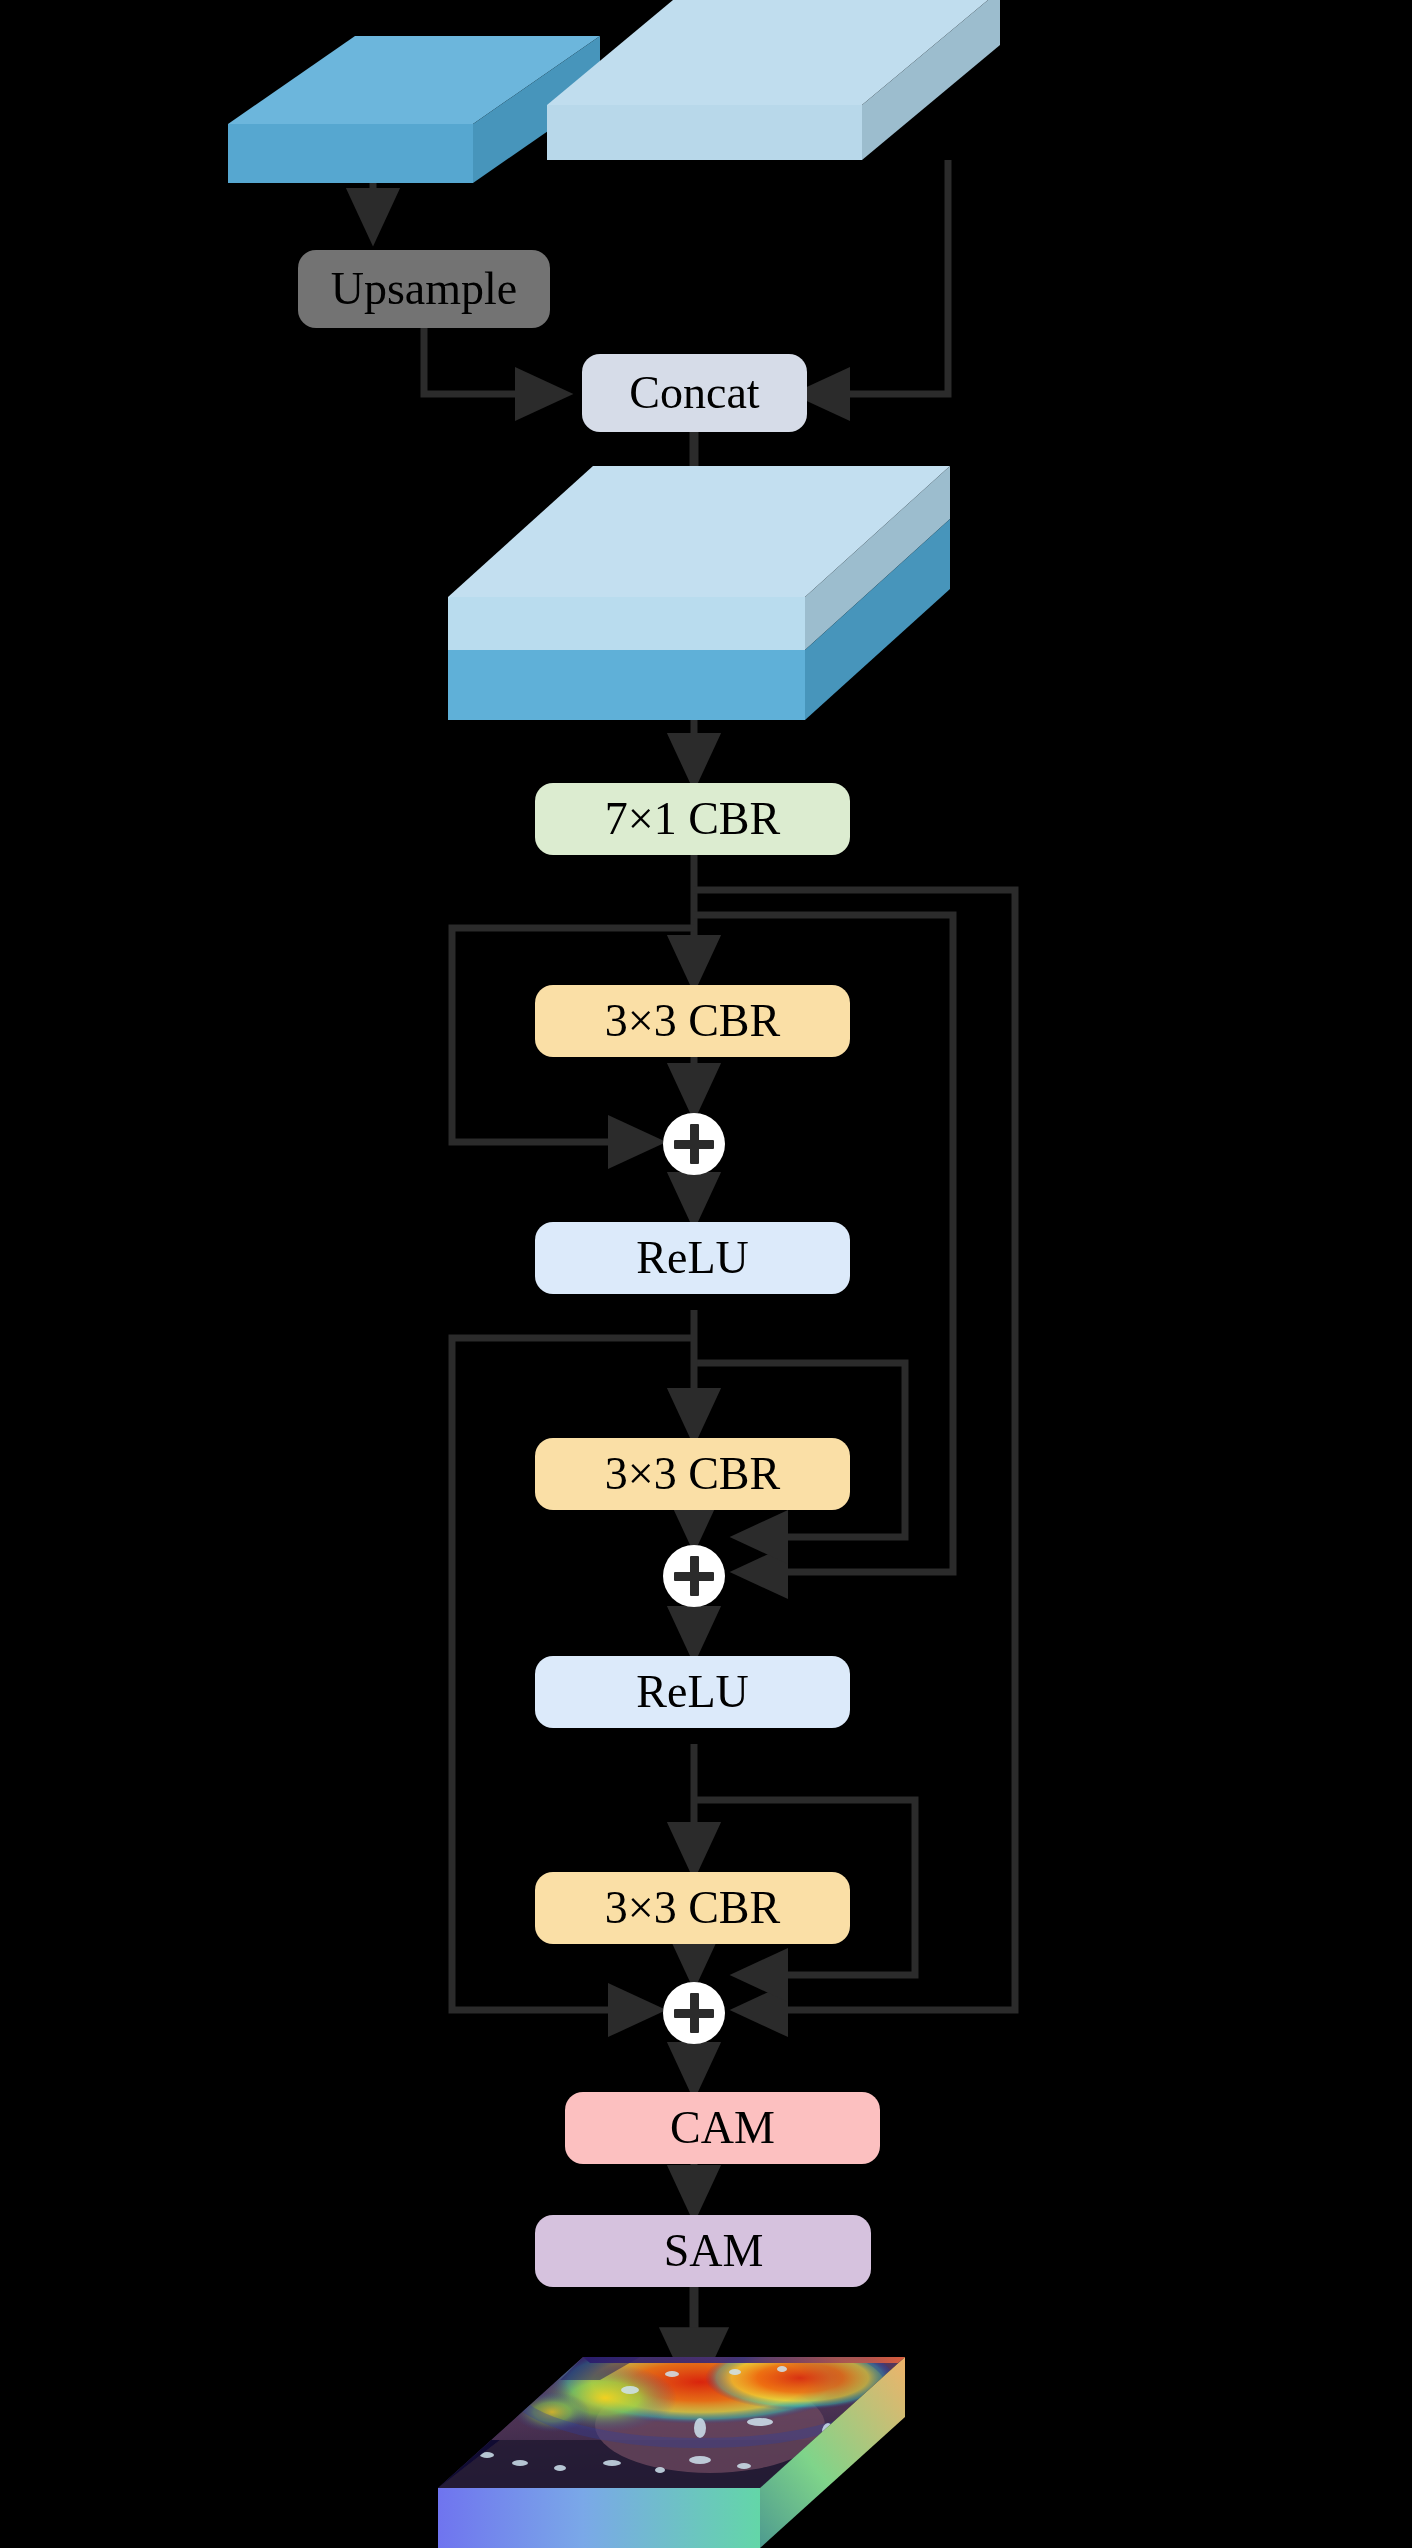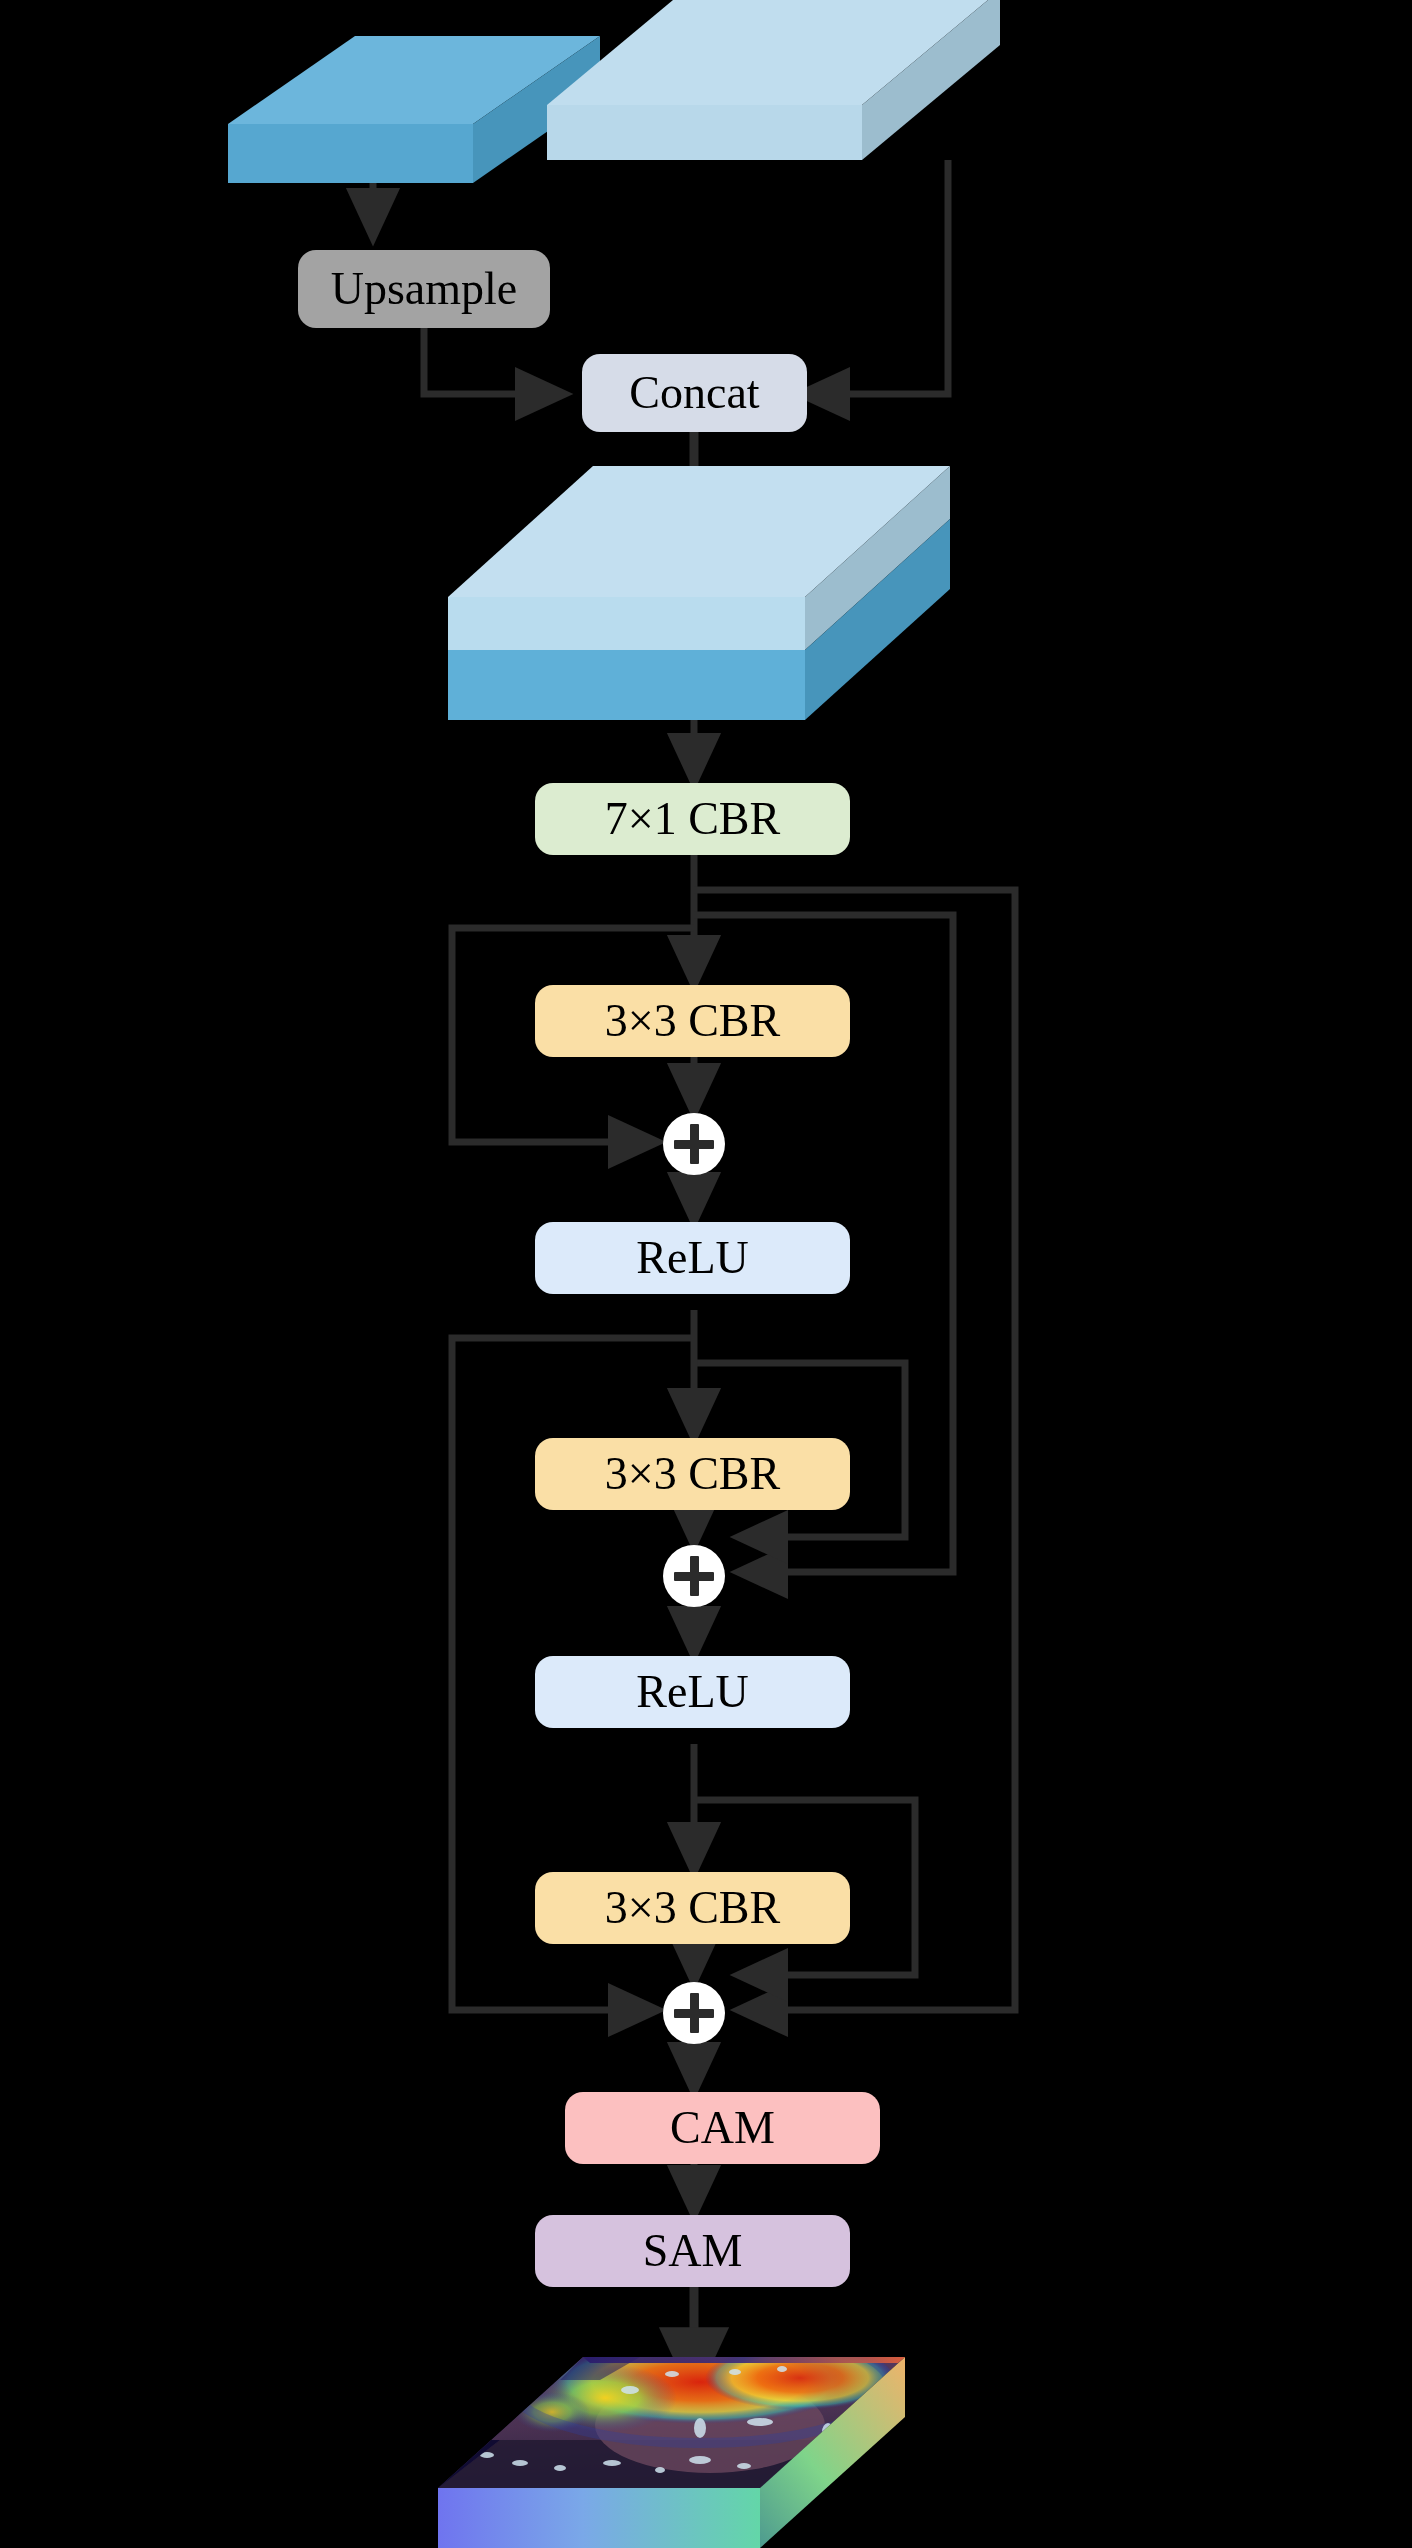--- a/index.html
+++ b/index.html
@@ -164,21 +164,21 @@
       </g>
 
       <polygon points="438,2488 760,2488 760,2548 438,2548" fill="url(#hmFront)"></polygon>
 
       <polygon points="760,2488 905,2357 905,2417 760,2548" fill="url(#hmSide)"></polygon>
 
       <polygon points="583,2357 905,2357 898,2363 590,2363" fill="url(#hmTopEdge)" opacity="0.9"></polygon>
     </g>
   </svg>
 
-  <div class="node" style="left:298px;top:250px;width:252px;height:78px;background:#a3a3a3;font-size:46px;">
+  <div class="node" style="left:298px;top:250px;width:252px;height:78px;background:#737373;font-size:46px;">
     <span>Upsample</span>
   </div>
 
   <div class="node" style="left:582px;top:354px;width:225px;height:78px;background:#d6dce8;font-size:46px;">
     <span>Concat</span>
   </div>
 
   <div class="node" style="left:535px;top:783px;width:315px;height:72px;background:#dcecd0;font-size:46px;">
     <span>7×1 CBR</span>
   </div>
@@ -215,17 +215,17 @@
 
   <div class="plus" style="left:663px;top:1982px;width:62px;height:62px;">
     <span class="bar-h" style="width:40px;height:9px;border-radius:1px;"></span>
     <span class="bar-v" style="width:9px;height:40px;border-radius:1px;"></span>
   </div>
 
   <div class="node" style="left:565px;top:2092px;width:315px;height:72px;background:#fcc0c0;font-size:46px;">
     <span>CAM</span>
   </div>
 
-  <div class="node" style="left:535px;top:2215px;width:315px;height:72px;background:#d6c2de;font-size:46px;">
+  <div class="node" style="left:535px;top:2215px;width:315px;height:72px;background:#d6c2de;font-size:46px;padding-left:21px;">
     <span>SAM</span>
   </div>
 
 </div>
 
 </body></html>

